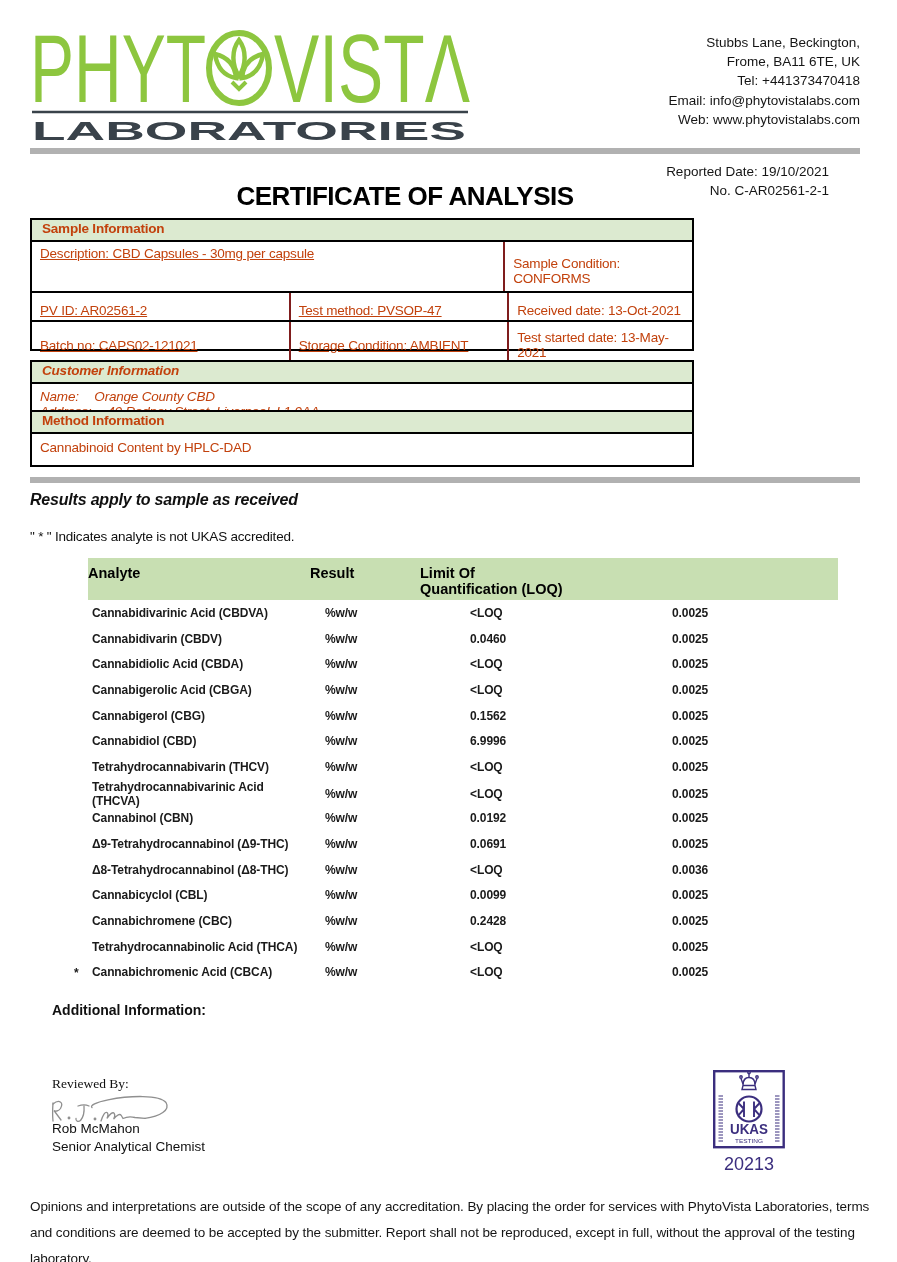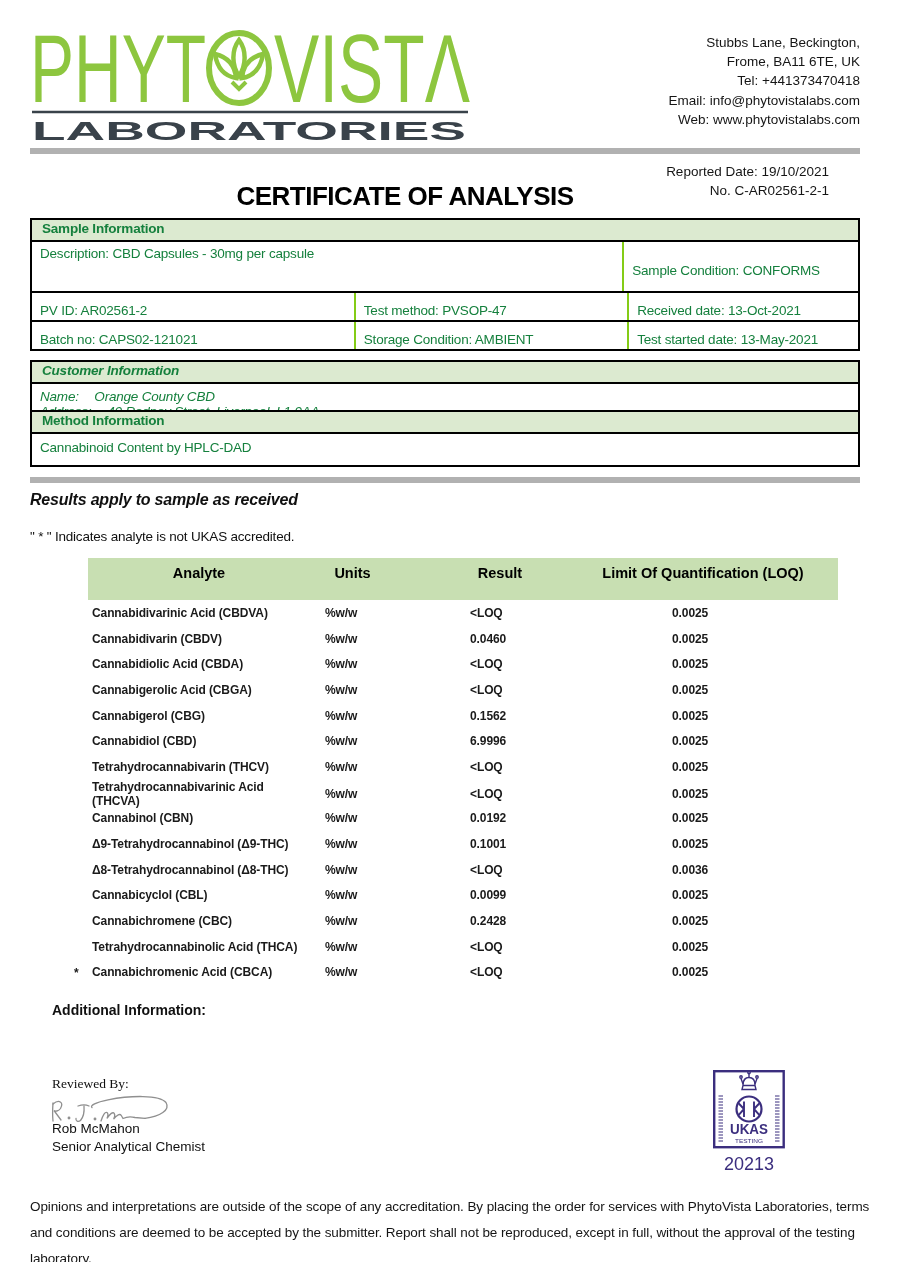--- a/index.html
+++ b/index.html
@@ -13,45 +13,45 @@
   
   .contact{right:37px;top:33px;text-align:right;font-size:13.5px;line-height:19.2px;color:#151515;}
   .bar{left:30px;width:830px;height:6px;background:#b1b1b1;}
   .bar1{top:148px;} .bar2{top:477px;}
 
   .titleblock{left:30px;top:181px;width:750px;text-align:center;
     font-size:26px;font-weight:bold;letter-spacing:-0.5px;color:#000;}
   .repblock{right:68px;top:162px;text-align:right;font-size:13.5px;line-height:19px;color:#151515;}
 
   
-  .info-table{left:30px;width:830px;border:2px solid #000;box-sizing:border-box;background:#fff;
-    font-size:13.5px;letter-spacing:-0.2px;color:#15803d;}
+  .info-table{left:30px;width:664px;border:2px solid #000;box-sizing:border-box;background:#fff;
+    font-size:13.5px;letter-spacing:-0.2px;color:#c2410c;}
   .t-sample{top:218px;} .t-customer{top:360px;font-style:italic;} .t-method{top:410px;}
   .sec-head{background:#dcead0;border-bottom:2px solid #000;font-weight:bold;
     padding:1px 0 2px 10px;height:17px;line-height:16px;}
   .si-row1{display:grid;grid-template-columns:71.7% 28.3%;border-bottom:2px solid #000;height:49px;}
   .si-row3{display:grid;grid-template-columns:39.2% 33.1% 27.7%;height:27px;}
   .si-row3.mid{border-bottom:2px solid #000;}
   .cell{padding:4px 6px 0 8px;box-sizing:border-box;}
-  .cell.vline{border-right:2px solid #84cc16;}
+  .cell.vline{border-right:2px solid #7f1d1d;text-decoration:underline;}
   .cell.vcent{display:flex;align-items:center;padding-top:8px;}
   .cust-body{height:43px;padding:5px 8px 0 8px;}
   .cust-line2{}
   .lbl{display:inline-block;} .val{margin-left:12px;text-align:center;}
   .meth-body{height:25px;padding:6px 12px 0 8px;}
 
   
   .note-italic{left:30px;top:491px;font-size:16px;font-style:italic;font-weight:bold;letter-spacing:-0.2px;}
   .note-acc{left:30px;top:529px;font-size:13.5px;letter-spacing:-0.2px;}
 
   
   .res-head{left:88px;top:558px;width:750px;height:42px;background:#c8dfb2;
     display:grid;grid-template-columns:222px 110px 160px 258px;box-sizing:border-box;
     font-size:14.5px;font-weight:bold;color:#000;}
-  .res-head .hc{text-align:center;padding-top:7px;}
+  .res-head .hc{padding-top:7px;}
   .res-head .h-units{padding-right:25px;} .res-head .h-loq{padding-right:12px;}
   .res-body{left:88px;top:600px;width:750px;}
   .r-row{display:grid;grid-template-columns:222px 110px 160px 258px;height:25.7px;align-items:center;}
   .rc{font-size:12px;font-weight:bold;color:#1a1a1a;letter-spacing:-0.1px;}
   .c-analyte{padding-left:4px;position:relative;}
   .ast{position:absolute;left:-14px;top:1px;}
   .c-units{padding-left:15px;}
   .c-result{padding-left:50px;}
   .c-loq{padding-left:92px;}
 
@@ -137,21 +137,20 @@
     <div class="meth-body">Cannabinoid Content by HPLC-DAD</div>
   </div>
 
   <div class="abs bar bar2"></div>
 
   <div class="abs note-italic">Results apply to sample as received</div>
   <div class="abs note-acc">" * " Indicates analyte is not UKAS accredited.</div>
 
   <div class="abs res-head">
     <div class="hc">Analyte</div>
-    <div class="hc h-units">Units</div>
     <div class="hc">Result</div>
     <div class="hc h-loq">Limit Of Quantification (LOQ)</div>
   </div>
   <div class="abs res-body">
       <div class="r-row">
       <div class="rc c-analyte">
         <span class="ast"></span>
         <span>Cannabidivarinic Acid (CBDVA)</span>
       </div>
       <div class="rc c-units">%w/w</div>
@@ -229,21 +228,21 @@
       <div class="rc c-units">%w/w</div>
       <div class="rc c-result">0.0192</div>
       <div class="rc c-loq">0.0025</div>
     </div>
       <div class="r-row">
       <div class="rc c-analyte">
         <span class="ast"></span>
         <span>Δ9-Tetrahydrocannabinol (Δ9-THC)</span>
       </div>
       <div class="rc c-units">%w/w</div>
-      <div class="rc c-result">0.1001</div>
+      <div class="rc c-result">0.0691</div>
       <div class="rc c-loq">0.0025</div>
     </div>
       <div class="r-row">
       <div class="rc c-analyte">
         <span class="ast"></span>
         <span>Δ8-Tetrahydrocannabinol (Δ8-THC)</span>
       </div>
       <div class="rc c-units">%w/w</div>
       <div class="rc c-result">&lt;LOQ</div>
       <div class="rc c-loq">0.0036</div>

